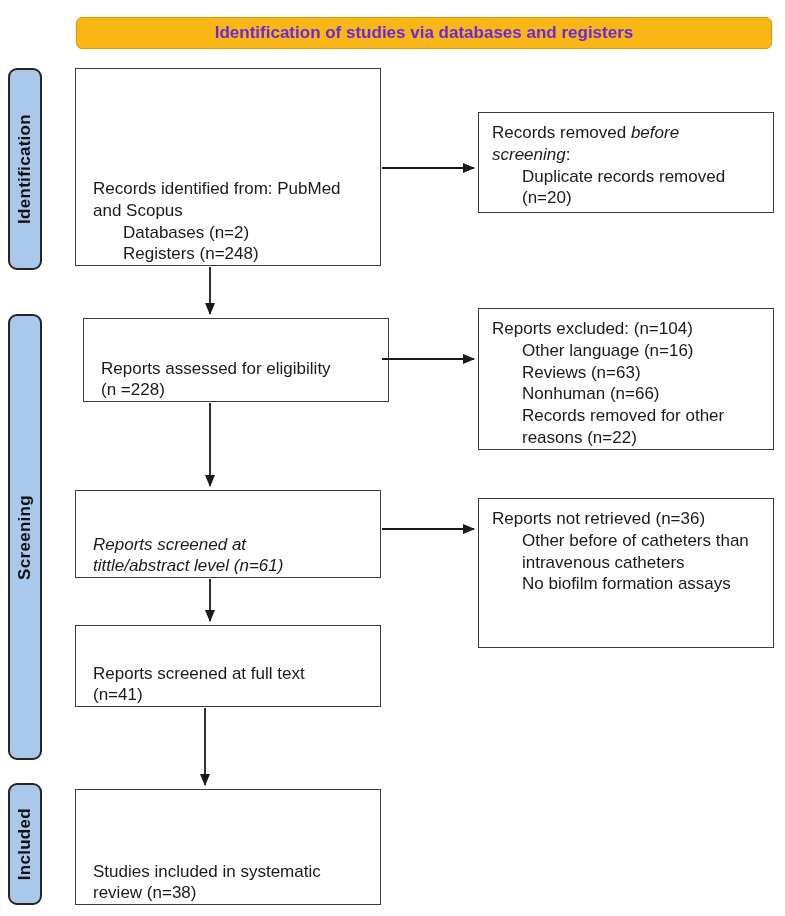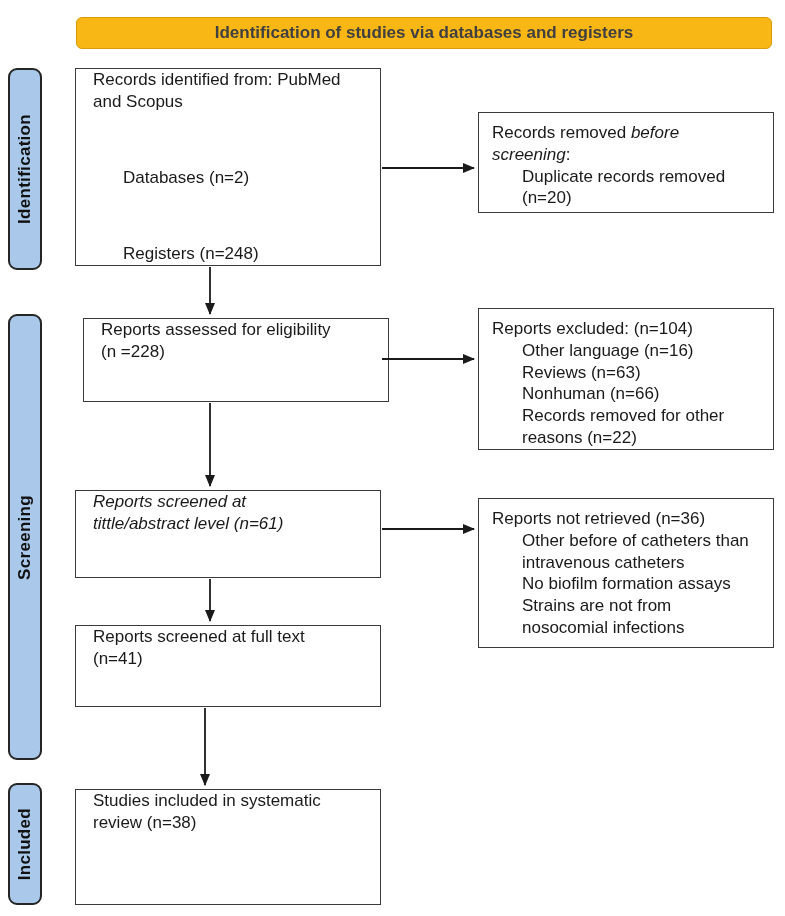--- a/index.html
+++ b/index.html
@@ -18,21 +18,21 @@
   .banner {
     position: absolute;
     left: 76px; top: 17px;
     width: 696px; height: 32px;
     background: #F9B716;
     border: 1px solid #D99B0A;
     border-radius: 6px;
     display: flex; align-items: center; justify-content: center;
     font-weight: bold;
     font-size: 17px;
-    color: #404040;
+    color: #6d28d9;
   }
   .stage {
     position: absolute;
     left: 8px;
     width: 34px;
     background: #A9C8EA;
     border: 2px solid #252525;
     border-radius: 9px;
     display: flex; align-items: center; justify-content: center;
   }
@@ -64,21 +64,21 @@
   .box-screened-t { top: 490px; height: 88px; font-style: italic;  }
   .box-screened-f { top: 625px; height: 82px;  }
   .box-included   { top: 789px; height: 116px; }
 
   .box-removed       { top: 112px; height: 101px; }
   .box-excluded      { top: 308px; height: 142px; }
   .box-notretrieved  { top: 498px; height: 150px; }
 
   .vcenter {
     height: 100%;
-    display: flex; flex-direction: column; justify-content: space-between;
+    display: flex; flex-direction: column; justify-content: flex-end;
   }
   .pad-main { padding-left: 17px; padding-right: 8px; }
   .pad-side { padding-left: 13px; padding-right: 6px; padding-top: 9px; }
 
   .prewrap { white-space: pre-line; }
   .indent { padding-left: 30px; }
   .italic { font-style: italic; }
 
   .arrow-layer {
     position: absolute;
@@ -164,22 +164,20 @@
 reasons (n=22)</div>
     </div>
   </div>
 
   <div class="flowbox col-side box-notretrieved">
     <div class="pad-side">
       <div class="prewrap">Reports not retrieved (n=36)</div>
       <div class="indent prewrap">Other before of catheters than
 intravenous catheters</div>
       <div class="indent prewrap">No biofilm formation assays</div>
-      <div class="indent prewrap">Strains are not from
-nosocomial infections</div>
     </div>
   </div>
 
   <svg class="arrow-layer" width="785" height="916" viewBox="0 0 785 916">
     <defs>
       <marker id="ah" markerWidth="12" markerHeight="10" refX="11" refY="5" orient="auto" markerUnits="userSpaceOnUse">
         <path d="M0,0 L12,5 L0,10 Z" fill="#1A1A1A"></path>
       </marker>
     </defs>
     <line x1="210" y1="267" x2="210" y2="314" stroke="#1A1A1A" stroke-width="1.8" marker-end="url(#ah)"></line>

